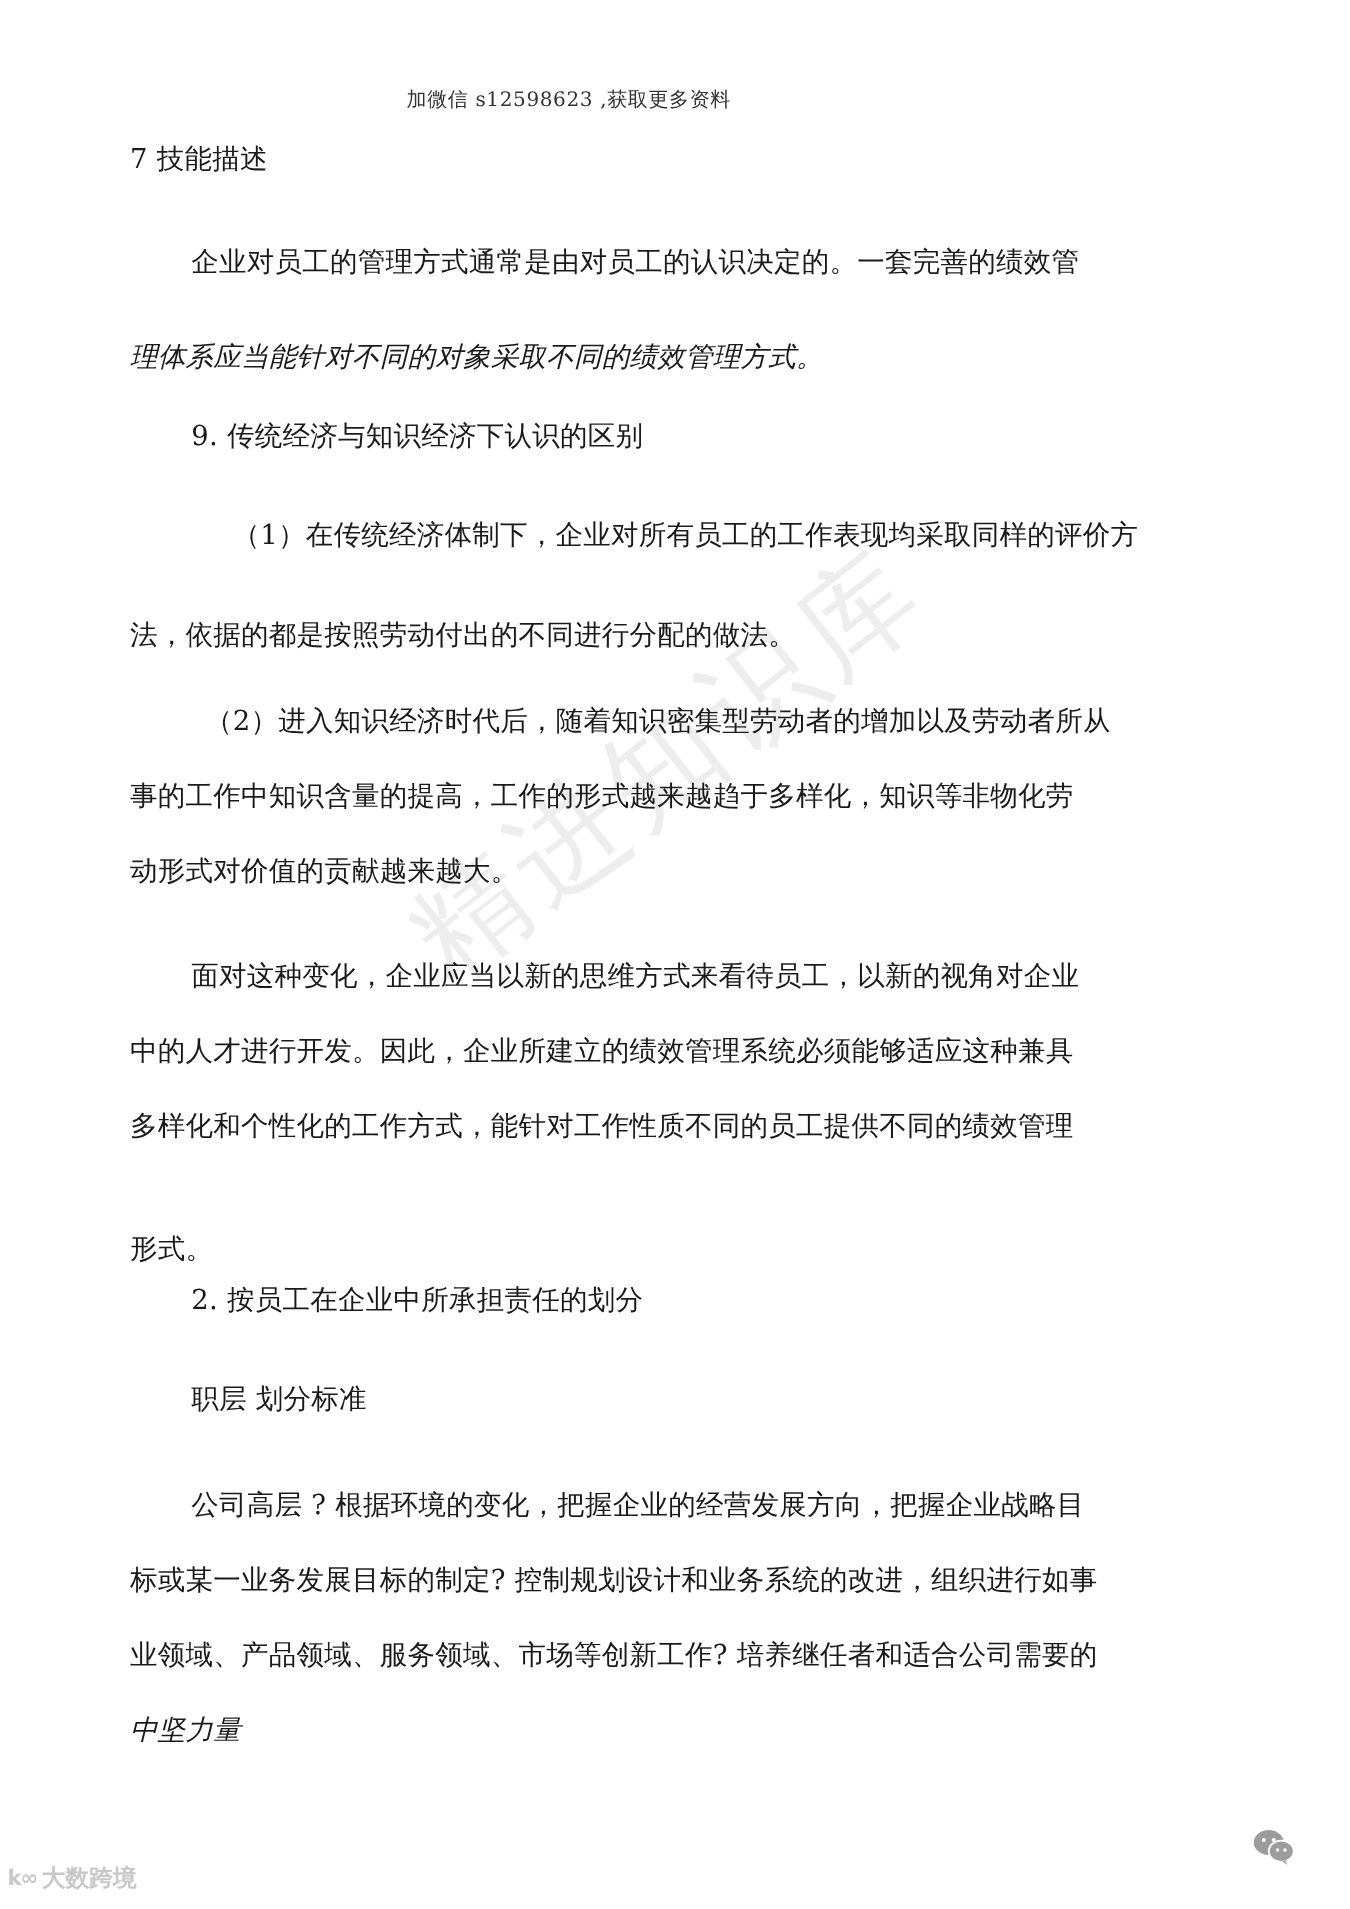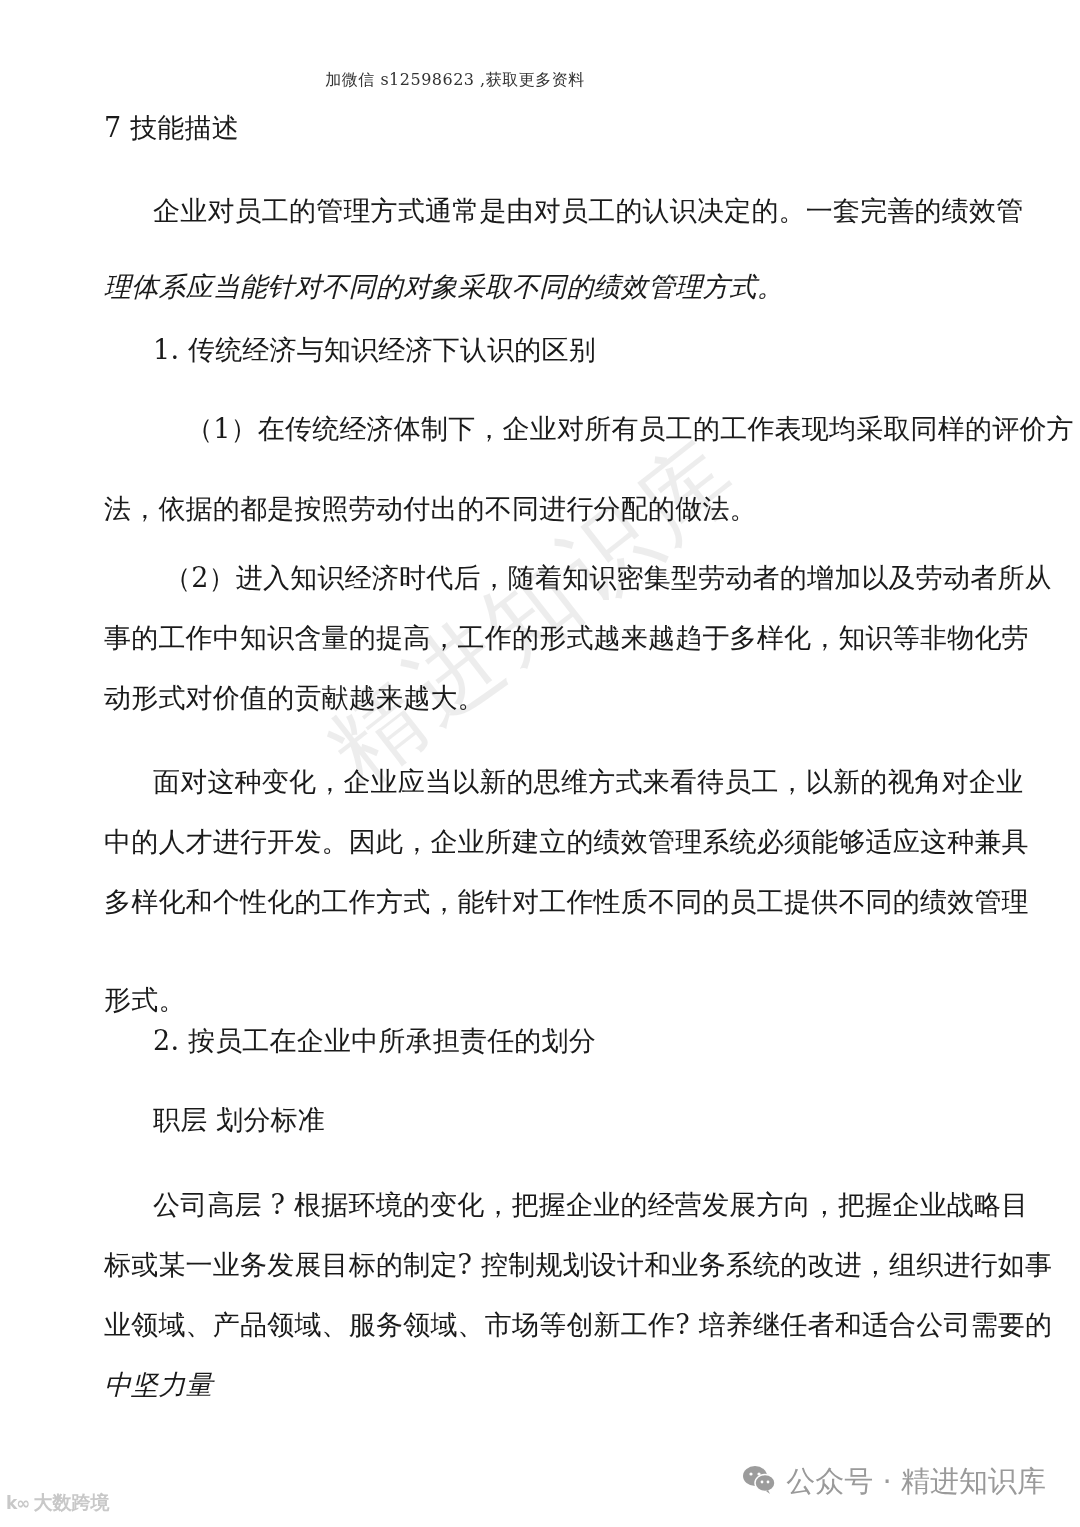--- a/index.html
+++ b/index.html
@@ -28,21 +28,21 @@
     }
     .page {
       position: absolute;
       left: 104px;
       top: 108px;
       width: 872px;
     }
     .line {
       position: absolute;
       left: 0;
-      font-size: 27px;
+      font-size: 22px;
       white-space: nowrap;
       letter-spacing: 0.2px;
       line-height: 40px;
     }
     .indent { left: 49px; }
     .indent2 { left: 60px; }
     .watermark {
       position: absolute;
       left: 340px;
       top: 700px;
@@ -88,21 +88,21 @@
 
 <div class="header-note">加微信 s12598623 ,获取更多资料</div>
 
 <div class="watermark">精进知识库</div>
 
 <div class="page">
   <div class="line" style="top:0;">7 技能描述</div>
   <div id="lines-container">
       <div class="line indent" style="top: 83px;">企业对员工的管理方式通常是由对员工的认识决定的。一套完善的绩效管</div>
       <div class="line" style="top: 159px; font-style: italic;">理体系应当能针对不同的对象采取不同的绩效管理方式。</div>
-      <div class="line indent" style="top: 222px;">1.  传统经济与知识经济下认识的区别</div>
+      <div class="line indent" style="top: 222px;">9.  传统经济与知识经济下认识的区别</div>
       <div class="line indent2" style="top: 301px; margin-left: 22px;">（1）在传统经济体制下，企业对所有员工的工作表现均采取同样的评价方</div>
       <div class="line" style="top: 361px; margin-top: 20px;">法，依据的都是按照劳动付出的不同进行分配的做法。</div>
       <div class="line indent2" style="top: 450px;">（2）进入知识经济时代后，随着知识密集型劳动者的增加以及劳动者所从</div>
       <div class="line" style="top: 510px;">事的工作中知识含量的提高，工作的形式越来越趋于多样化，知识等非物化劳</div>
       <div class="line" style="top: 570px;">动形式对价值的贡献越来越大。</div>
       <div class="line indent" style="top: 654px;">面对这种变化，企业应当以新的思维方式来看待员工，以新的视角对企业</div>
       <div class="line" style="top: 714px;">中的人才进行开发。因此，企业所建立的绩效管理系统必须能够适应这种兼具</div>
       <div class="line" style="top: 774px; text-align: center;">多样化和个性化的工作方式，能针对工作性质不同的员工提供不同的绩效管理</div>
       <div class="line" style="top: 872px;">形式。</div>
       <div class="line indent" style="top: 913px;">2.  按员工在企业中所承担责任的划分</div>
@@ -119,19 +119,18 @@
     <svg width="34" height="30" viewBox="0 0 34 30">
       <ellipse cx="13" cy="12" rx="12" ry="10" fill="#9c9c9c"></ellipse>
       <circle cx="9" cy="10" r="1.6" fill="#fff"></circle>
       <circle cx="17" cy="10" r="1.6" fill="#fff"></circle>
       <ellipse cx="23" cy="19" rx="10" ry="8.5" fill="#9c9c9c" stroke="#fff" stroke-width="1.5"></ellipse>
       <circle cx="20" cy="18" r="1.4" fill="#fff"></circle>
       <circle cx="26" cy="18" r="1.4" fill="#fff"></circle>
       <path d="M26 26 L28 30 L24 27 Z" fill="#9c9c9c"></path>
     </svg>
   </span>
-  <span>公众号 · 精进知识库</span>
 </div>
 
 <div class="footer-left">
   <span class="logo">k∞</span>
   <span>大数跨境</span>
 </div>
 
 </body></html>

